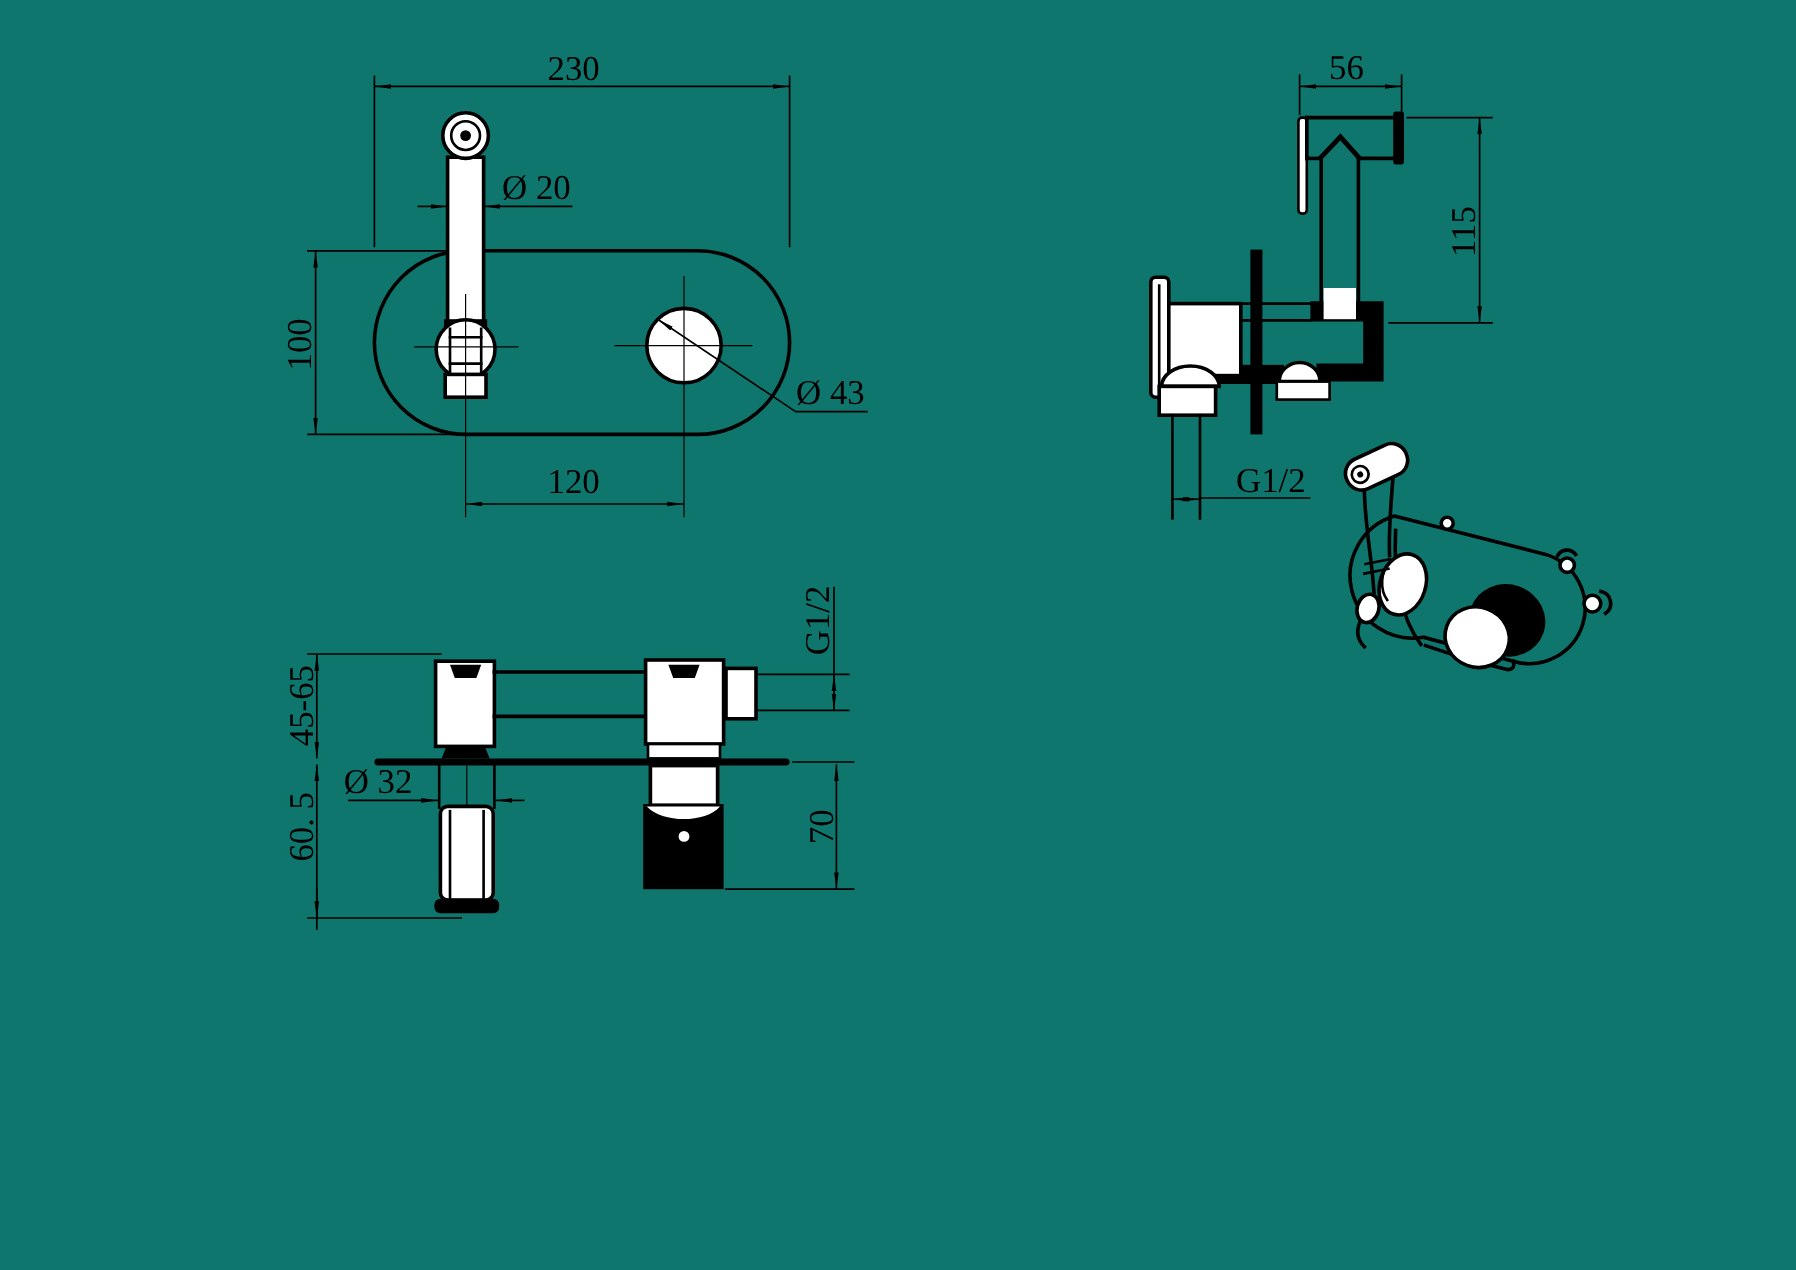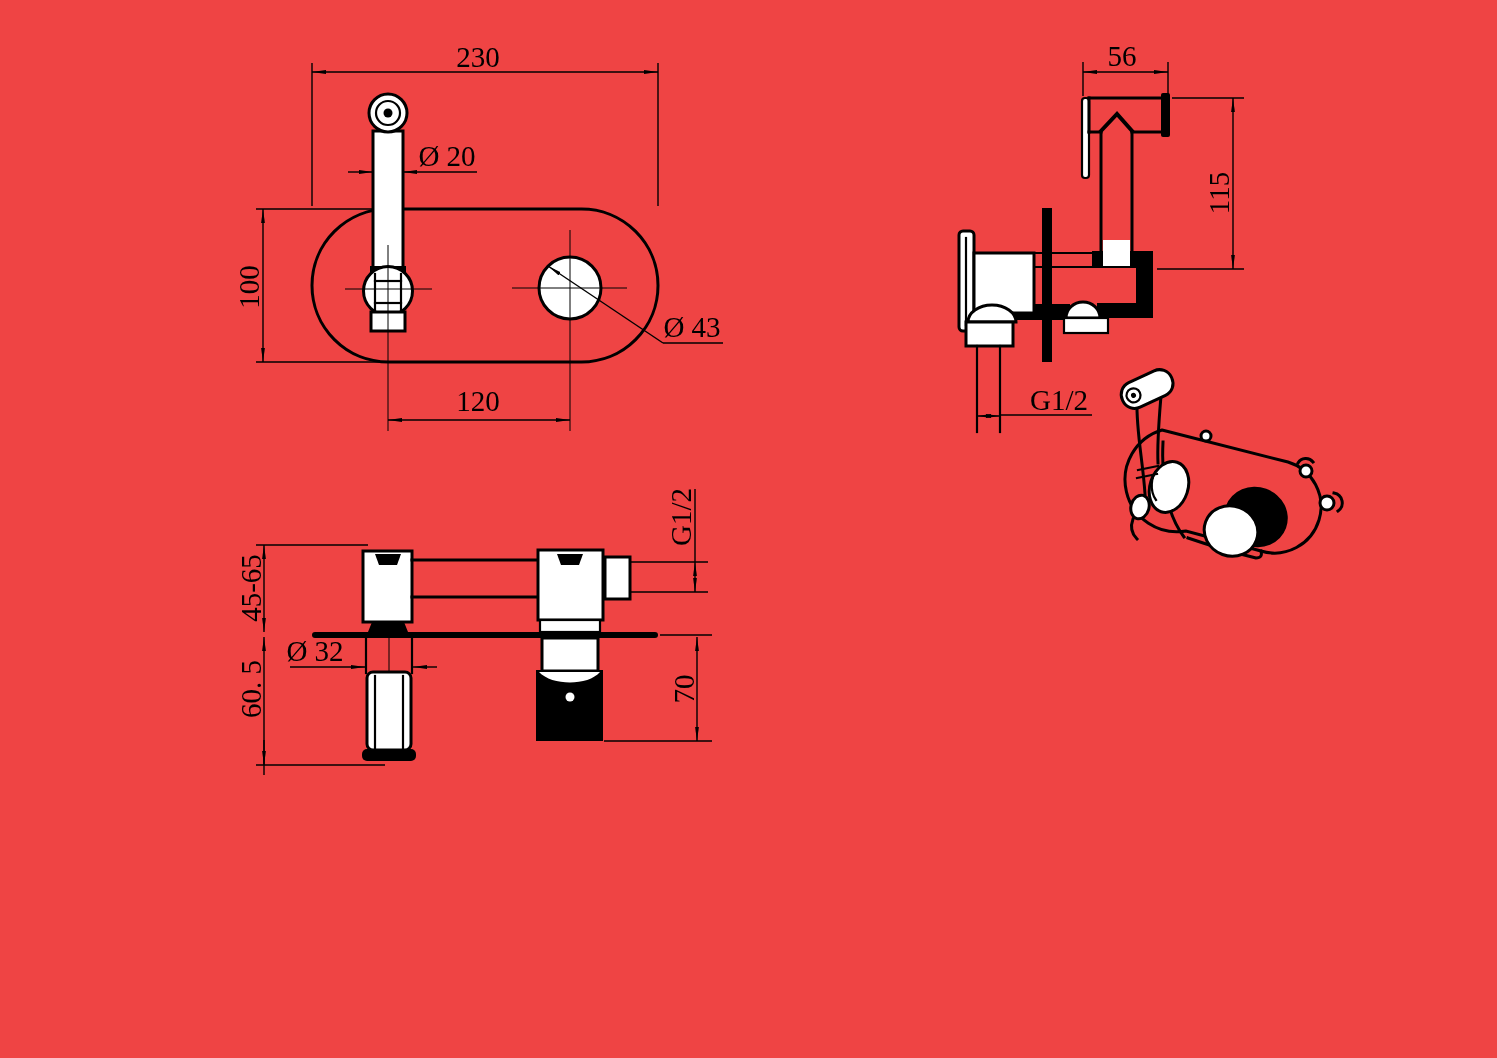--- a/index.html
+++ b/index.html
@@ -1,16 +1,16 @@
 <!DOCTYPE html>
 <html><head>
 <meta charset="utf-8">
 <style>
   html,body{margin:0;padding:0;background:#ffffff;}
-  .canvas{position:relative;width:1497px;height:1058px;background:#ef4444;overflow:hidden;}
+  .canvas{position:relative;width:1497px;height:1058px;background:#0f766e;overflow:hidden;}
   svg{position:absolute;left:0;top:0;}
   .obj{stroke:#000;stroke-width:3;fill:none;stroke-linecap:square;}
   .obj2{stroke:#000;stroke-width:2.2;fill:none;stroke-linecap:square;}
   .thick{stroke:#000;stroke-width:4;fill:none;}
   .dim{stroke:#000;stroke-width:1.4;fill:none;}
   .cl{stroke:#000;stroke-width:1;fill:none;}
   .wfill{fill:#ffffff;}
   .bfill{fill:#000000;}
   text{font-family:"Liberation Serif","DejaVu Serif",serif;font-size:29px;fill:#000;}
 </style>

